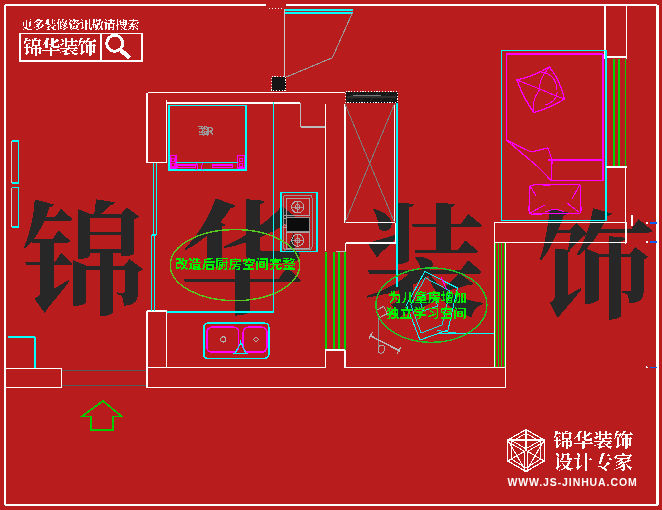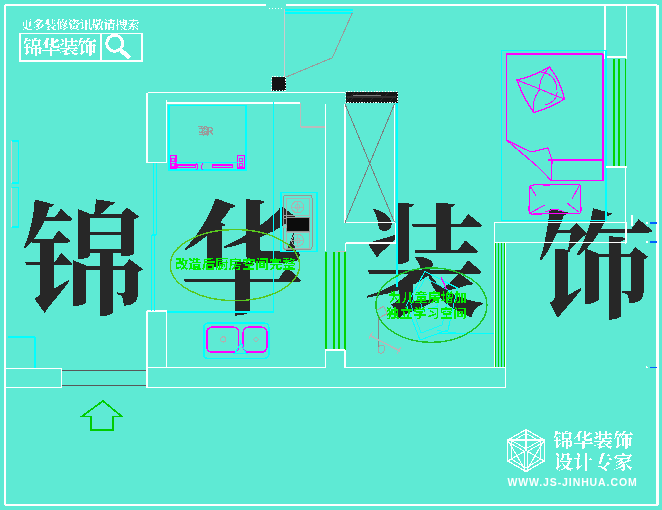--- a/index.html
+++ b/index.html
@@ -1,17 +1,17 @@
 <!DOCTYPE html>
 <html><head>
 <meta charset="utf-8">
 <title>floorplan</title>
 <style>
 html,body{margin:0;padding:0;background:#000;}
-#stage{position:relative;width:662px;height:510px;background:#5eead4;overflow:hidden;}
+#stage{position:relative;width:662px;height:510px;background:#b91c1c;overflow:hidden;}
 </style>
 </head>
 <body>
 
 <div id="stage">
 <svg width="662" height="510" viewBox="0 0 662 510" shape-rendering="crispEdges" style="position:absolute;left:0;top:0">
 
 <path fill="#272727" d="M123.8 265.9 129.6 259.2 143.1 269.2Q142.6 269.9 141.3 270.6Q140 271.3 137.9 271.7V292Q137.9 296.1 137 298.9Q136.1 301.8 133.1 303.5Q130.1 305.3 123.7 305.8Q123.6 303.2 123.4 301.1Q123.2 299 122.6 297.7Q121.9 296.5 120.7 295.5Q119.5 294.6 117 294.1V292.4Q117 292.4 118.2 292.5Q119.4 292.6 120.9 292.7Q122.4 292.7 123.2 292.7Q124.3 292.7 124.7 292.3Q125 291.8 125 290.8V265.9ZM114.9 202.2Q114.3 205.2 110.1 205.4Q107.9 207.7 104.5 210.8Q101.1 213.8 98.7 216H93.9Q94.5 212.8 95 207.9Q95.6 203 96 199.3ZM86.4 301.9Q86.4 302.5 84.7 303.5Q83 304.5 80.4 305.3Q77.7 306.1 75 306.1H73V265.9V260.3L87.2 265.9H131.4V269.5H86.4ZM112.5 313Q112.5 313.4 109.7 314.8Q106.9 316.2 101.8 316.2H99.5V249.4H112.5ZM126.5 249.4V253H85.8V249.4ZM126.7 231.8V235.4H86V231.8ZM77.7 209 91.5 214.4H120.8L127 207.4L139 216.5Q138.4 217.3 137.4 217.9Q136.3 218.5 134.3 218.9V253.4Q134.3 253.9 131.4 255.1Q128.5 256.4 123.6 256.4H121.3V217.9H90.1V255.8Q90.1 256.4 87.4 257.6Q84.7 258.9 79.9 258.9H77.7V214.4ZM49.4 207.3Q47.6 214.2 44.2 221.7Q40.7 229.2 35.9 236.1Q31.1 242.9 25.3 248L23.9 247.2Q26.3 242.3 28.2 236.2Q30.1 230 31.4 223.4Q32.8 216.8 33.7 210.5Q34.5 204.3 34.7 199.3L53.8 204.4Q53.6 205.5 52.7 206.3Q51.7 207.1 49.4 207.3ZM60.9 208.8Q60.9 208.8 62.9 210.5Q64.8 212.2 67.4 214.5Q70 216.9 72.1 218.9Q71.7 220.9 68.8 220.9H37.4V217.4H54.8ZM36.9 298.2Q39.7 296.7 44.7 294Q49.6 291.2 55.9 287.6Q62.1 283.9 68.5 280L69.3 281.2Q67.2 284.1 63.6 288.8Q59.9 293.5 55.2 299.2Q50.4 305 44.8 311.1ZM50.4 240.1 53.7 242.1V297.2L41.9 302.2L47.7 297Q49.2 301.1 48.8 304.2Q48.5 307.4 47.2 309.5Q45.9 311.7 44.5 312.7L34.4 298.6Q38.3 296.3 39.3 295Q40.4 293.6 40.4 291.7V240.1ZM61.2 253Q61.2 253 63.1 254.8Q65 256.5 67.7 258.9Q70.3 261.3 72.3 263.4Q72.1 264.4 71.2 264.9Q70.3 265.4 69.1 265.4H26.3L25.3 261.9H54.9ZM58.6 230.4Q58.6 230.4 60.6 232.2Q62.5 233.9 65.2 236.3Q67.9 238.8 70 240.9Q69.5 242.9 66.7 242.9H32.1L31.1 239.4H52.2Z"></path>
 
 <path fill="#272727" d="M297.7 218.3Q297 219.1 295.9 219.4Q294.9 219.6 292.8 219.1Q285.2 224.9 274.4 230.6Q263.6 236.3 250.7 240.9Q237.9 245.5 224.2 248.3L223.3 246.8Q232 243 240.6 238.2Q249.2 233.3 256.9 227.9Q264.6 222.5 271 216.9Q277.3 211.3 281.7 206.1ZM254.2 263Q254.1 264.2 253.2 265Q252.3 265.8 250.1 266.2V311.8Q250.1 312.3 248.1 313.2Q246.2 314 243.3 314.8Q240.3 315.5 237.3 315.5H234.6V261.2ZM286.8 267.4Q286.8 267.4 288.3 268.7Q289.7 269.9 292 271.9Q294.3 273.9 296.8 276.1Q299.2 278.3 301.1 280.2Q300.6 282.2 297.7 282.2H184.8L183.8 278.7H278.8ZM225.6 224.3Q225 226.1 221.8 226.7V263.9Q221.7 264.4 219.9 265.4Q218.2 266.3 215.5 267Q212.7 267.7 209.9 267.7H207.2V225.3L211.9 219.2ZM264.3 200.8Q264.1 203.5 260.3 204.1V248.5Q260.3 250 261.2 250.6Q262 251.2 264.9 251.2H275.2Q278 251.2 280.3 251.1Q282.6 251.1 283.8 251Q285.9 250.9 287 249.3Q288.1 247.7 289.7 243.4Q291.2 239 292.9 233.4H294.2L294.6 250Q297.7 251.2 298.7 252.5Q299.7 253.8 299.7 255.6Q299.7 258.6 297.3 260.2Q295 261.8 289.4 262.3Q283.8 262.9 273.7 262.9H261.4Q255.1 262.9 251.6 261.8Q248.2 260.8 246.9 258.1Q245.6 255.5 245.6 250.8V199.1ZM235.5 205.5Q235.1 206.5 234.2 207.1Q233.2 207.7 230.9 207.7Q226.5 215 219.7 222.9Q213 230.8 204.3 237.9Q195.7 245.1 185.6 250.1L184.5 249Q191.7 242 197.8 233.1Q203.9 224.2 208.5 215.1Q213.1 205.9 215.7 198.3Z"></path>

